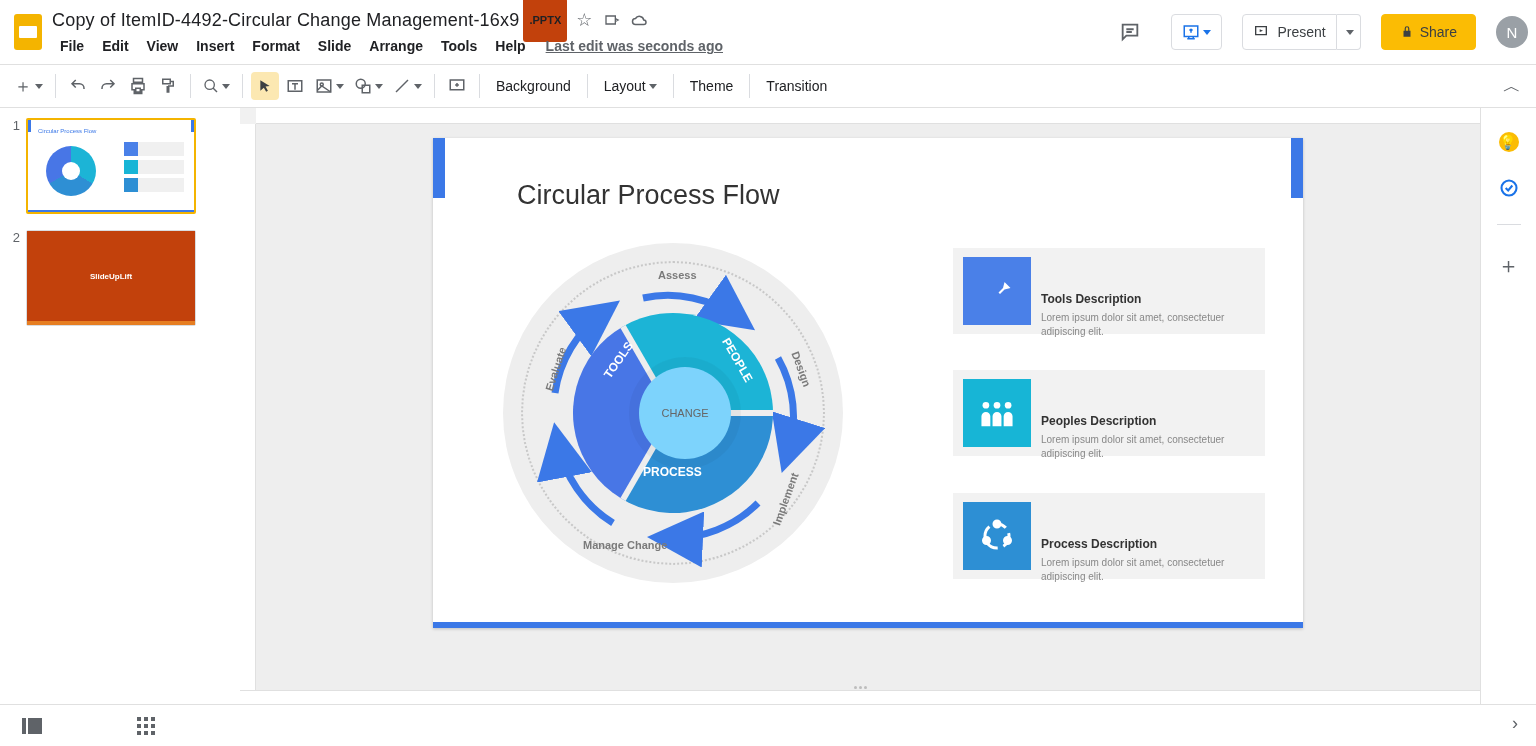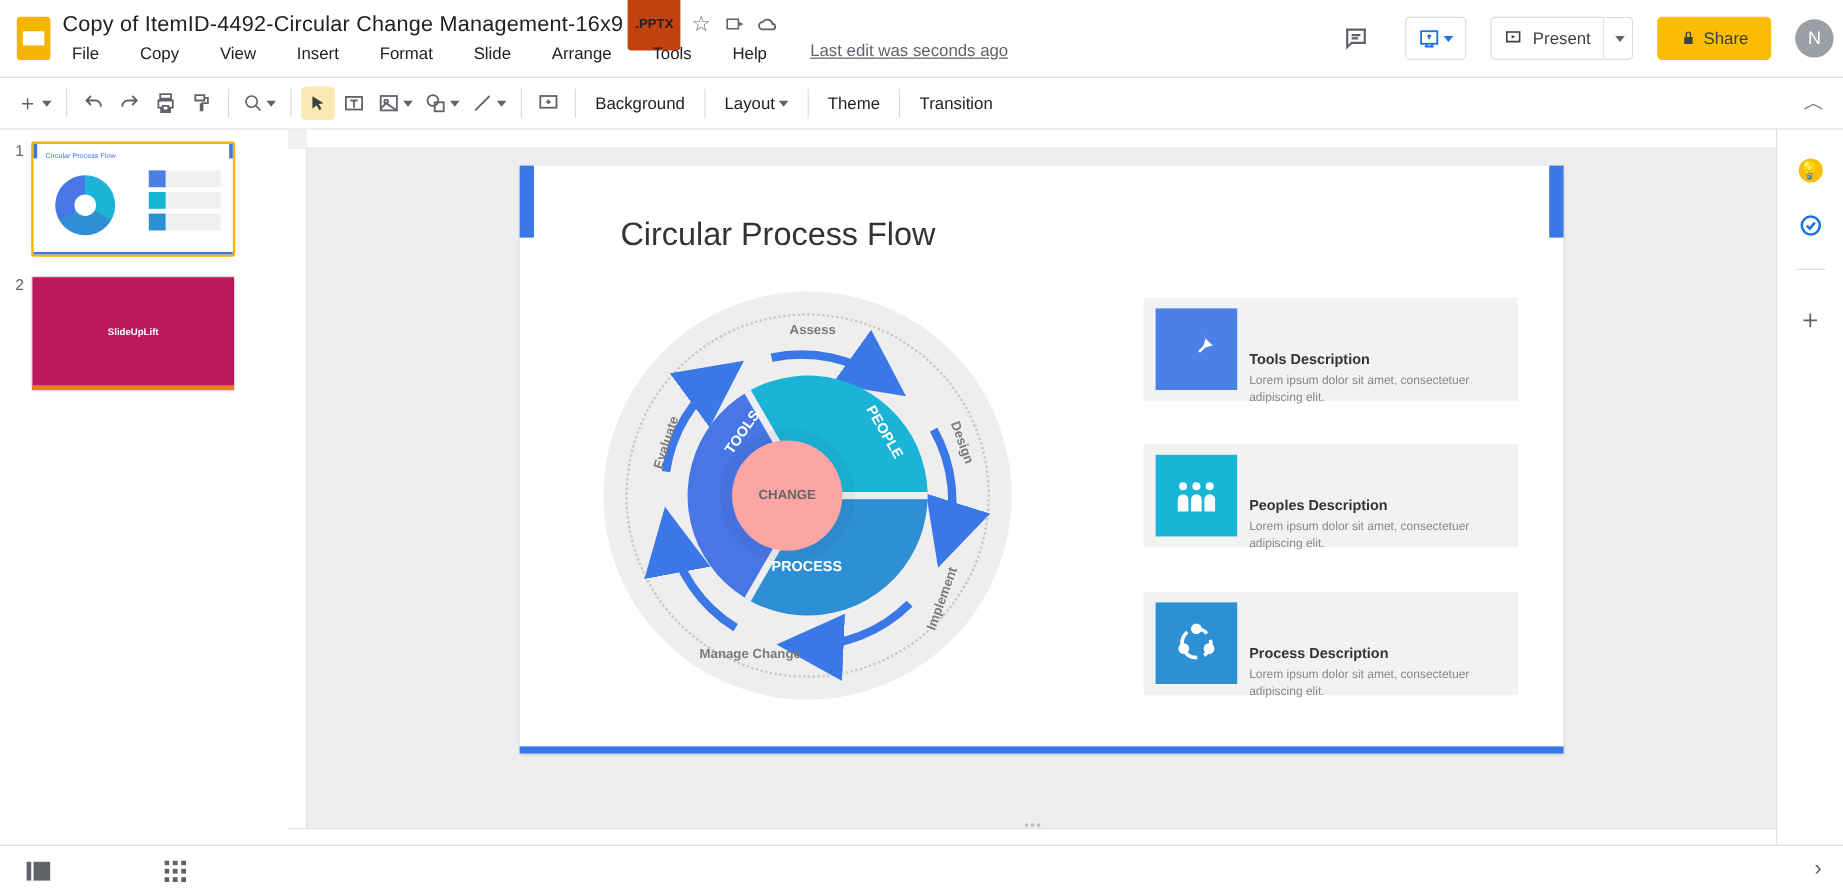--- a/index.html
+++ b/index.html
@@ -9,21 +9,21 @@
 .header { height:64px; display:flex; align-items:flex-start; padding:6px 8px 0 8px; }
 .logo { width:40px; height:52px; display:flex; align-items:center; justify-content:center; margin-right:4px; }
 .logo-icon { width:28px; height:36px; background:#f4b400; border-radius:3px; position:relative; }
 .logo-icon::after { content:""; position:absolute; left:5px; right:5px; top:12px; bottom:12px; background:#fff; border-radius:1px; }
 .title-block { flex:1; display:flex; flex-direction:column; justify-content:center; }
 .title-row { display:flex; align-items:center; gap:4px; height:28px; }
 .doc-title { font-size:18px; color:#202124; letter-spacing:.2px; }
 .pptx-badge { background:#c2410c; color:#202124; font-size:11px; font-weight:bold; padding:16px 6px; border-radius:3px; }
 .title-icons { display:flex; gap:10px; margin-left:4px; }
 .tiny-icon { width:18px; height:18px; color:#5f6368; display:flex; align-items:center; justify-content:center; font-size:18px; cursor:pointer; }
-.menubar { display:flex; gap:18px; height:24px; align-items:flex-start; }
+.menubar { display:flex; gap:2px; height:24px; align-items:center;font-weight:bold; }
 .menu-item { font-size:14px; color:#202124; padding:2px 8px; border-radius:4px; cursor:pointer; }
 .last-edit { font-size:14px; color:#5f6368; text-decoration:underline; margin-left:10px; cursor:pointer; }
 
 .header-right { display:flex; align-items:center; gap:20px; padding-top:8px; }
 .hbtn { height:36px; display:flex; align-items:center; justify-content:center; border-radius:4px; cursor:pointer; border:1px solid #dadce0; background:#fff; padding:0 10px; color:#5f6368; font-size:14px; }
 .hbtn.plain { border:none; }
 .present-btn { font-weight:500; color:#3c4043; display:flex; gap:8px; }
 .share-btn { background:#fbbc04; border-color:#fbbc04; color:#3c4043; font-weight:500; display:flex; gap:6px; padding:0 18px; }
 .avatar { width:32px; height:32px; border-radius:50%; background:#9aa0a6; color:#fff; display:flex; align-items:center; justify-content:center; font-size:15px; }
 
@@ -35,21 +35,21 @@
 .tb-text { font-size:14px; color:#202124; padding:0 8px; cursor:pointer; height:28px; display:flex; align-items:center; border-radius:4px; }
 .collapse-icon { margin-left:auto; }
 
 
 .main { display:flex; height:638px; }
 .filmstrip { width:240px; background:#fff; padding:10px 6px; overflow:auto; }
 .thumb-row { display:flex; gap:6px; margin-bottom:16px; }
 .thumb-num { width:14px; font-size:13px; color:#5f6368; text-align:right; }
 .thumb { width:170px; height:96px; border:1px solid #dadce0; border-radius:2px; background:#fff; position:relative; cursor:pointer; }
 .thumb.selected { border:2px solid #f4b400; }
-.thumb2-inner { position:absolute; inset:0; background:#be185d; border-bottom:4px solid #e67e22; display:flex; align-items:center; justify-content:center; color:#fff; font-size:8px; font-weight:bold; }
+.thumb2-inner { position:absolute; inset:0; background:#c2410c; border-bottom:4px solid #e67e22; display:flex; align-items:center; justify-content:center; color:#fff; font-size:8px; font-weight:bold; }
 
 .canvas-area { flex:1; background:#f1f1f1; position:relative; display:flex; flex-direction:column; }
 .ruler-h { height:16px; background:#fff; border-bottom:1px solid #e0e0e0; margin-left:16px; }
 .ruler-wrap { flex:1; display:flex; }
 .ruler-v { width:16px; background:#fff; border-right:1px solid #e0e0e0; }
 .canvas-scroll { flex:1; display:flex; align-items:flex-start; justify-content:center; padding:14px 0; overflow:auto; background:#eee; }
 .slide { width:870px; height:490px; background:#fff; box-shadow:0 1px 3px rgba(0,0,0,.2); position:relative; }
 
 .slide-bar { position:absolute; background:#3b78e7; }
 .bar-tl { top:0; left:0; width:12px; height:60px; }
@@ -63,21 +63,21 @@
 .desc-text { flex:1; padding-right:8px;margin-top:48px; }
 .desc-title { font-size:12px; font-weight:bold; color:#333; margin-bottom:5px; }
 .desc-body { font-size:10px; color:#888; line-height:1.35; }
 
 
 .diagram { position:absolute; left:70px; top:105px; width:340px; height:340px; }
 .outer-ring { position:absolute; inset:0; border-radius:50%; background:#eeeeee; }
 .dotted { position:absolute; inset:18px; border-radius:50%; border:2px dotted #c8c8c8; }
 .donut { position:absolute; left:70px; top:70px; width:200px; height:200px; border-radius:50%; background:conic-gradient(#1cb4d6 0 120deg,#2e8fd4 120deg 240deg,#4876e6 240deg 360deg); transform:rotate(-30deg); }
 .donut-gap { position:absolute; background:#eeeeee; width:6px; height:100px; left:97px; top:0; transform-origin:50% 100px; }
-.center { position:absolute; left:107px; top:124px; width:92px; height:92px; border-radius:50%; background:#fca5a5; box-shadow:0 0 0 10px rgba(0,0,0,.04); display:flex; align-items:center; justify-content:center; font-size:11px; font-weight:bold; color:#666; }
+.center { position:absolute; left:136px; top:124px; width:92px; height:92px; border-radius:50%; background:#7dd3fc; box-shadow:0 0 0 10px rgba(0,0,0,.04); display:flex; align-items:center; justify-content:center; font-size:11px; font-weight:normal; color:#666; }
 .donut-label { position:absolute; color:#fff; font-size:12px; font-weight:bold; text-align:center; }
 .outer-label { position:absolute; font-size:11px; font-weight:bold; color:#7a7a7a; }
 
 
 .notes { height:56px; border-top:1px solid #e0e0e0; background:#fff; padding:12px 18px; font-size:15px; color:#80868b; position:relative; }
 .notes-handle { position:absolute; top:-5px; left:50%; width:40px; height:8px; transform:translateX(-50%); display:flex; justify-content:center; gap:2px; }
 .notes-handle span { width:3px; height:3px; background:#bdbdbd; border-radius:50%; }
 
 .bottom-bar { position:absolute; left:0; right:0; bottom:0; height:42px; border-top:1px solid #e0e0e0; background:#fff; display:flex; align-items:center; padding:0 20px; gap:90px; }
 .bb-icon { width:24px; height:24px; color:#5f6368; cursor:pointer; display:flex; align-items:center; justify-content:center; }
@@ -112,21 +112,21 @@
         </span>
         <span class="tiny-icon">
           <svg width="18" height="14" viewBox="0 0 24 16" fill="none" stroke="#5f6368" stroke-width="2">
               <path d="M6 14a4 4 0 010-8 6 6 0 0111 2 3 3 0 010 6H6z"></path>
             </svg>
         </span>
       </div>
     </div>
     <div class="menubar">
       <span class="menu-item">File</span>
-      <span class="menu-item">Copy</span>
+      <span class="menu-item">Edit</span>
       <span class="menu-item">View</span>
       <span class="menu-item">Insert</span>
       <span class="menu-item">Format</span>
       <span class="menu-item">Slide</span>
       <span class="menu-item">Arrange</span>
       <span class="menu-item">Tools</span>
       <span class="menu-item">Help</span>
       <span class="last-edit">Last edit was seconds ago</span>
     </div>
   </div>

